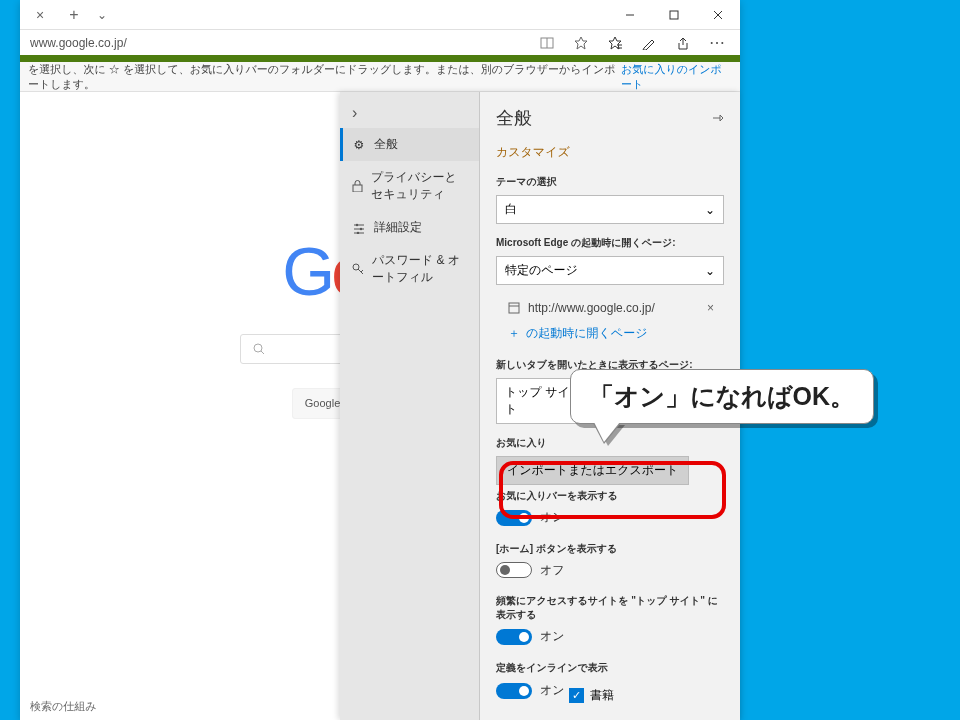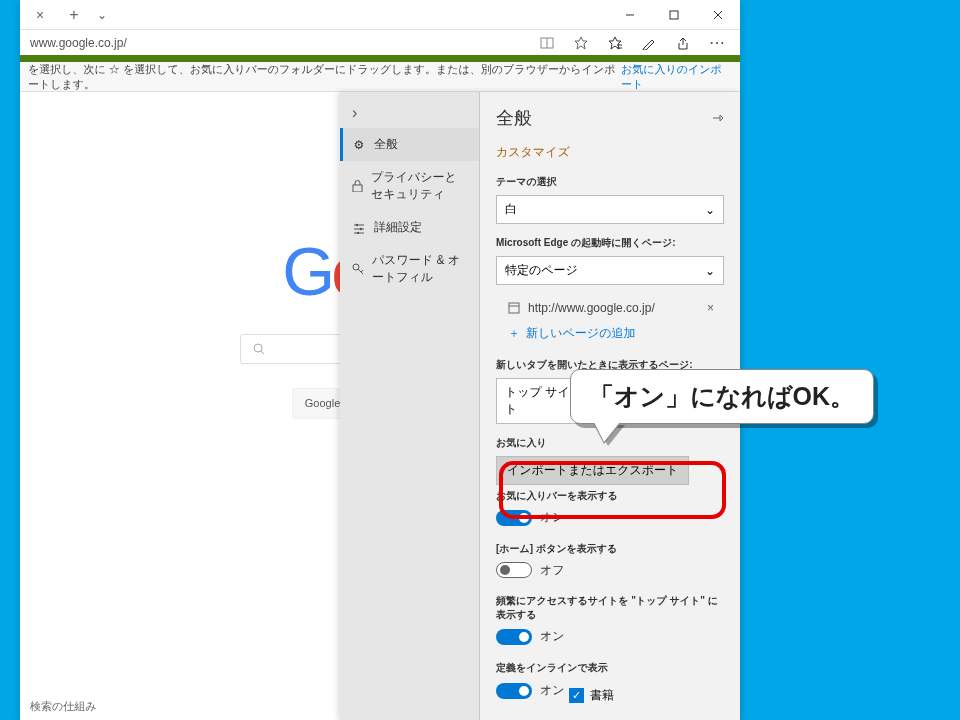--- a/index.html
+++ b/index.html
@@ -222,21 +222,21 @@
               <svg width="12" height="12">
                 <rect x="1" y="1" width="10" height="10" fill="none" stroke="#666"></rect>
                 <line x1="1" y1="4" x2="11" y2="4" stroke="#666"></line>
               </svg>
             </span>
           <span>http://www.google.co.jp/</span>
           <span class="del">×</span>
         </div>
         <div class="add-link">
           <span>＋</span>
-          <span>新しいページの追加</span>
+          <span>の起動時に開くページ</span>
         </div>
 
         <div class="sm-label">新しいタブを開いたときに表示するページ:</div>
         <div class="select" style="width:90px;">
           <span>トップ サイト</span>
         </div>
 
         <div class="sm-label">お気に入り</div>
         <div class="btn-grey">インポートまたはエクスポート</div>
 

